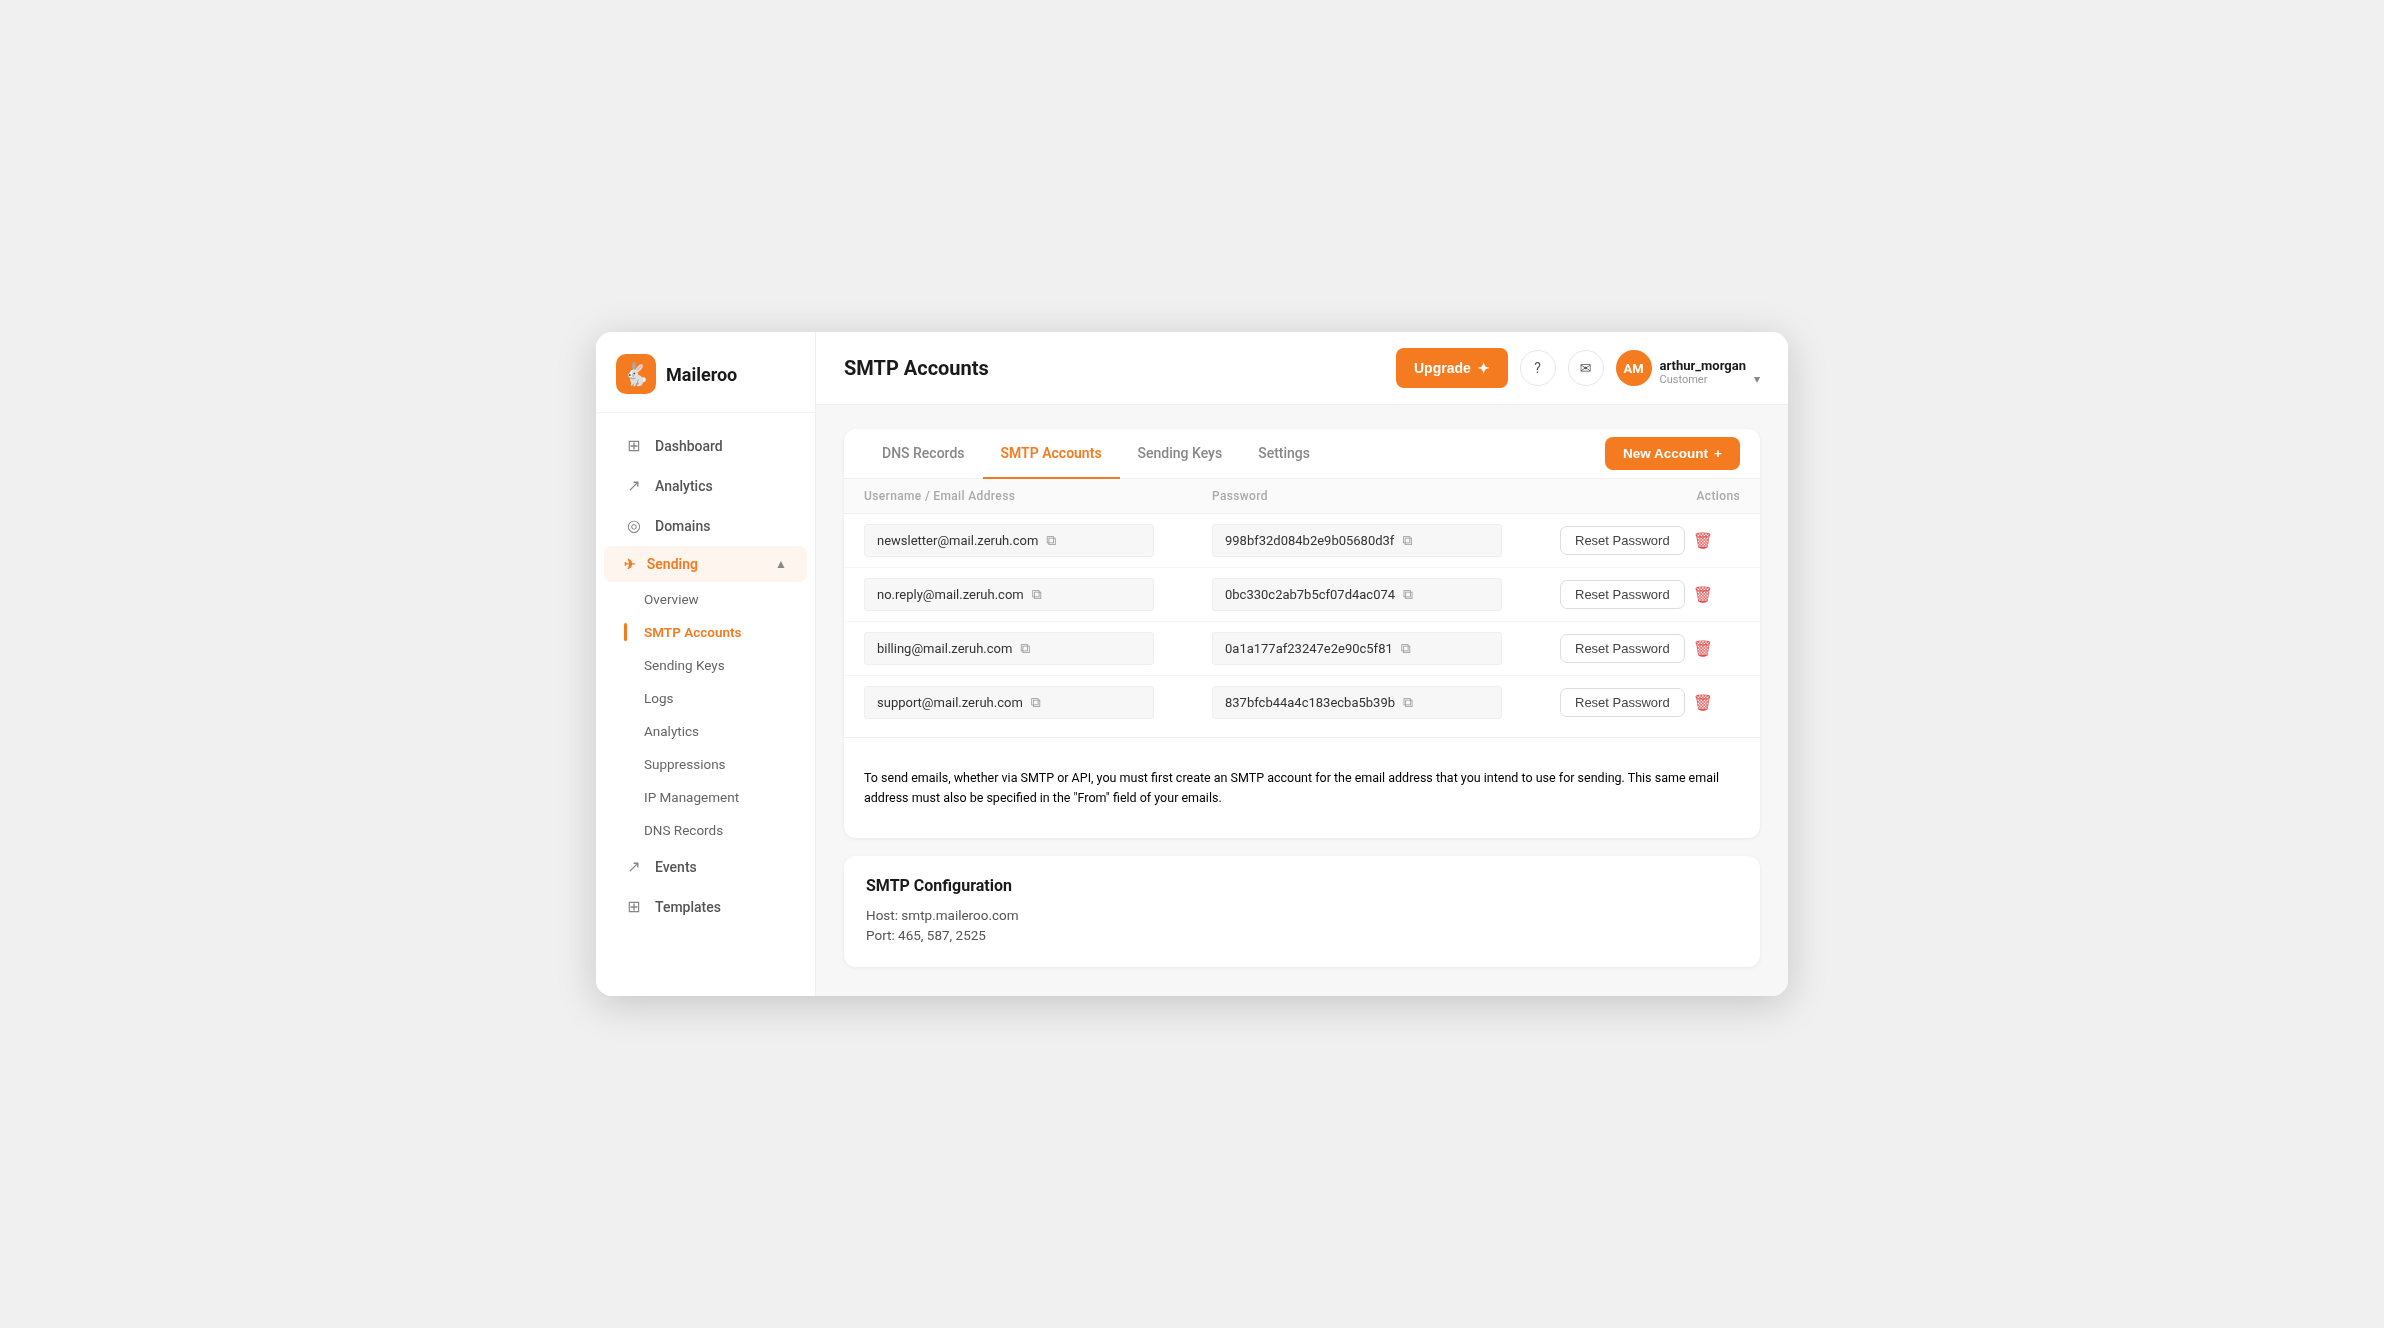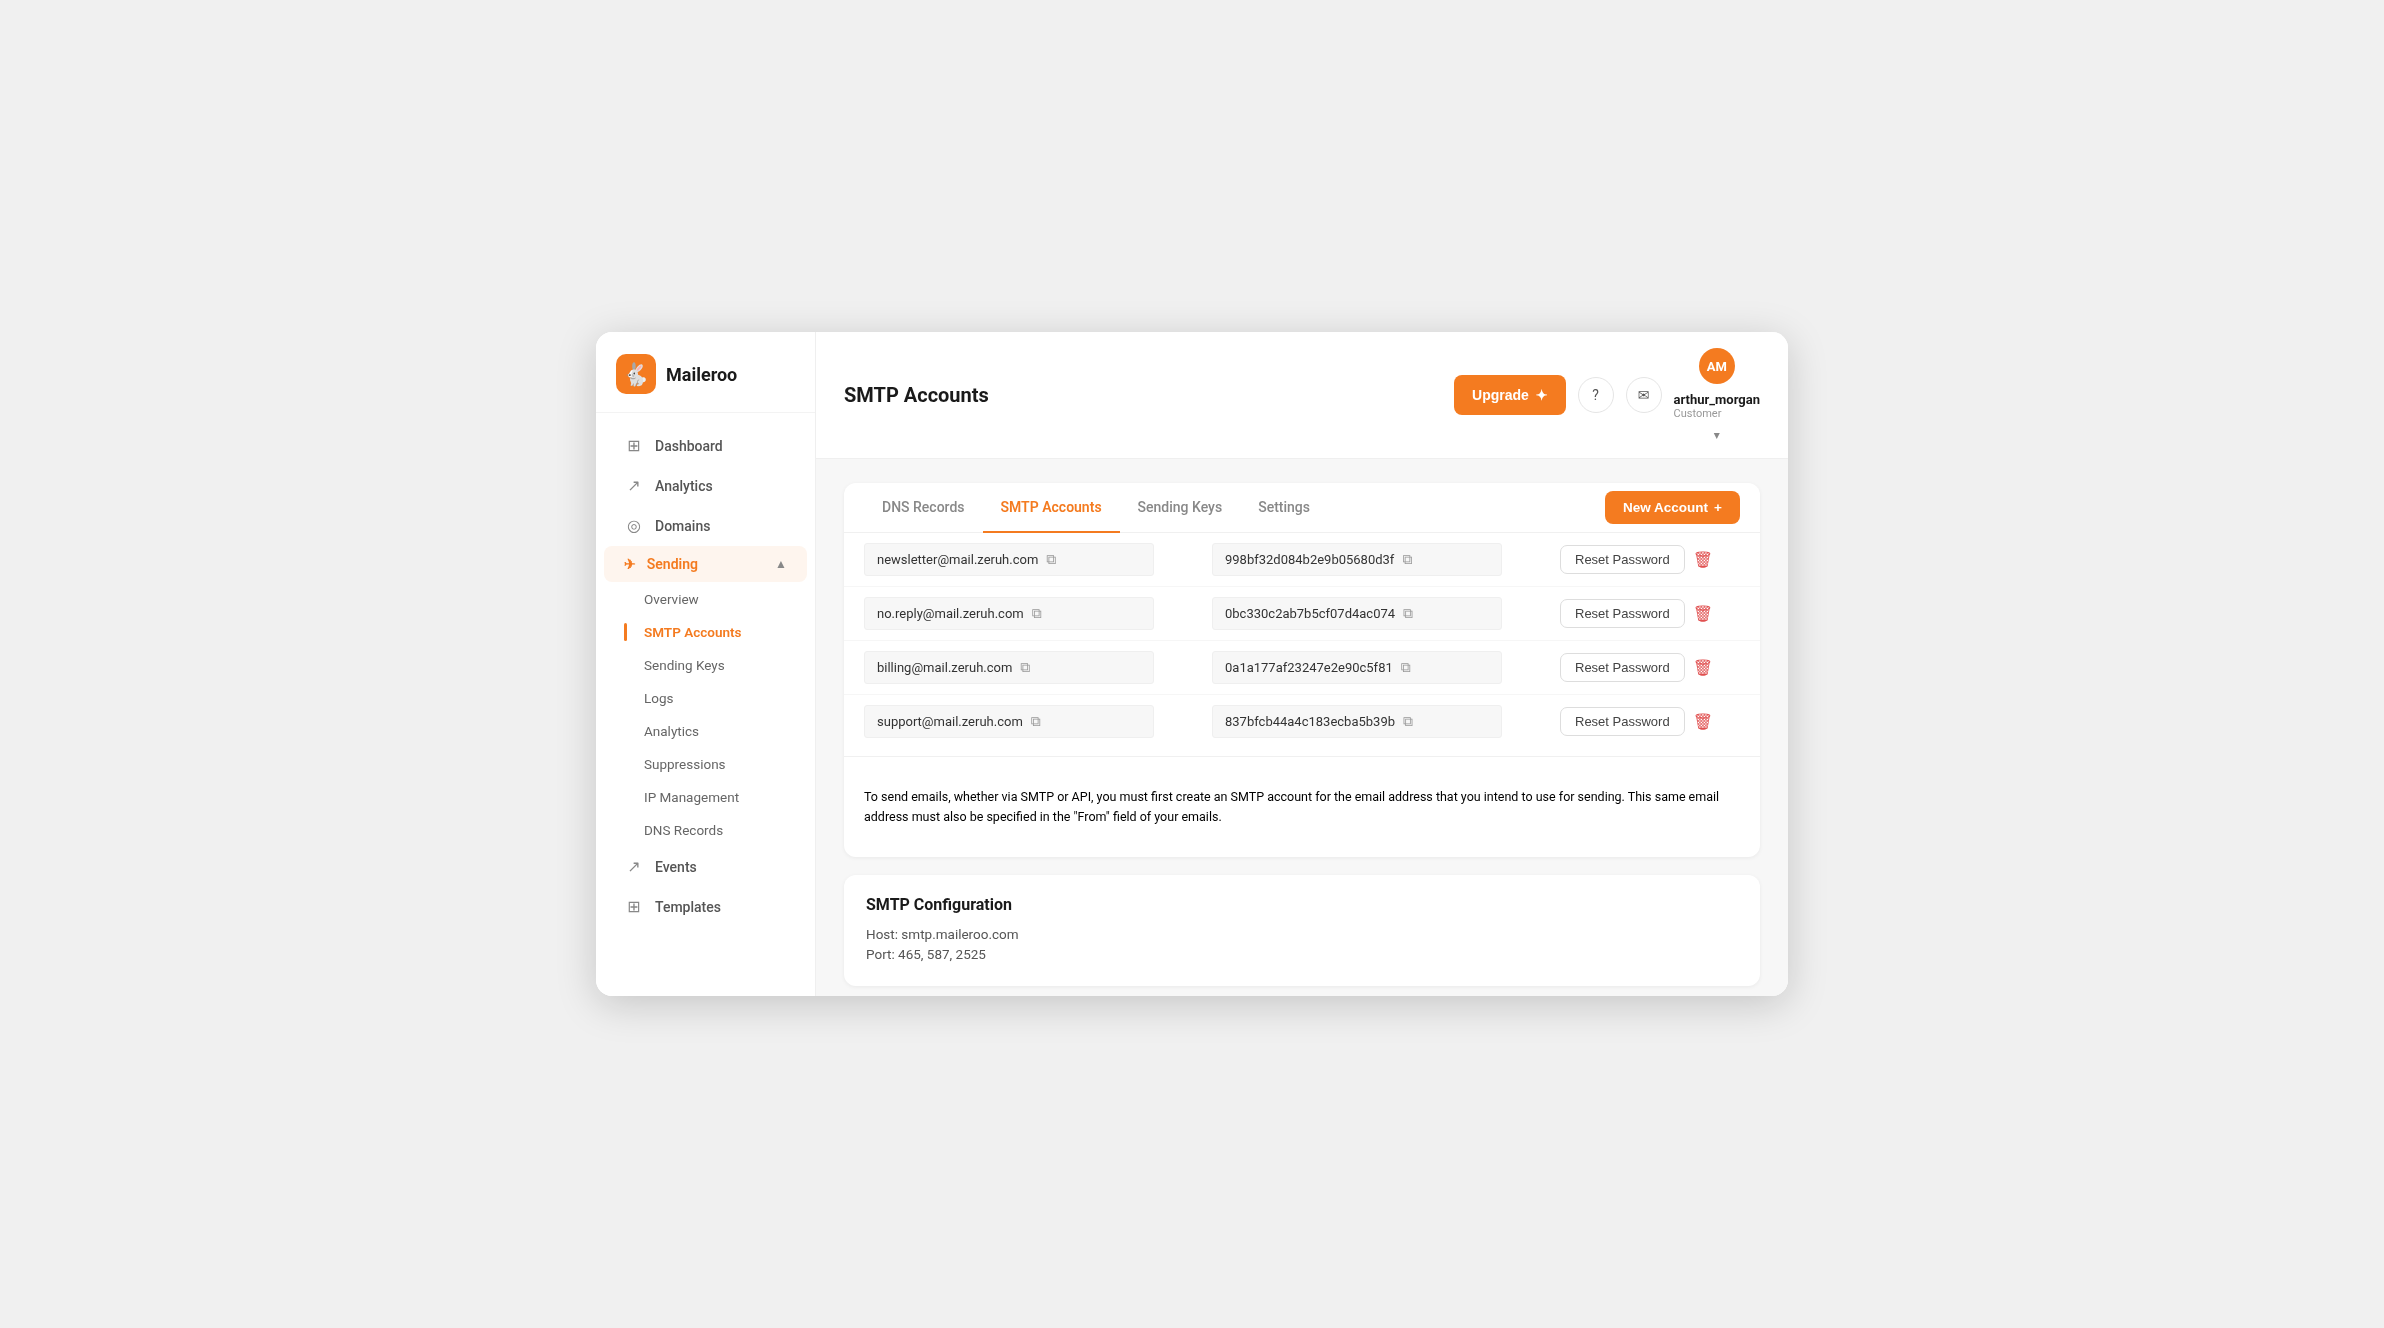--- a/index.html
+++ b/index.html
@@ -169,24 +169,23 @@
       background: #fff;
       display: flex;
       align-items: center;
       justify-content: center;
       cursor: pointer;
       font-size: 14px;
       color: #555;
     }
     .user-area {
       display: flex;
-      align-items: center;
+      align-items: flex-end;
       gap: 8px;
       cursor: pointer;
-      flex-direction: column;
     }
     .avatar {
       width: 36px;
       height: 36px;
       border-radius: 50%;
       background: #f47b20;
       color: #fff;
       display: flex;
       align-items: center;
       justify-content: center;
@@ -463,20 +462,25 @@
               <span>Settings</span>
             </div>
           </div>
           <button class="new-account-btn">
             <span>New Account</span>
             <span>+</span>
           </button>
         </div>
 
         <div class="table-wrapper">
+          <div class="table-header-row">
+            <div class="table-col-label">Username / Email Address</div>
+            <div class="table-col-label">Password</div>
+            <div class="table-col-label right">Actions</div>
+          </div>
 
           <div class="table-row">
             <div>
               <div class="field-box">
                 <span>newsletter@mail.zeruh.com</span>
                 <span class="copy-icon">⧉</span>
               </div>
             </div>
             <div>
               <div class="field-box">

